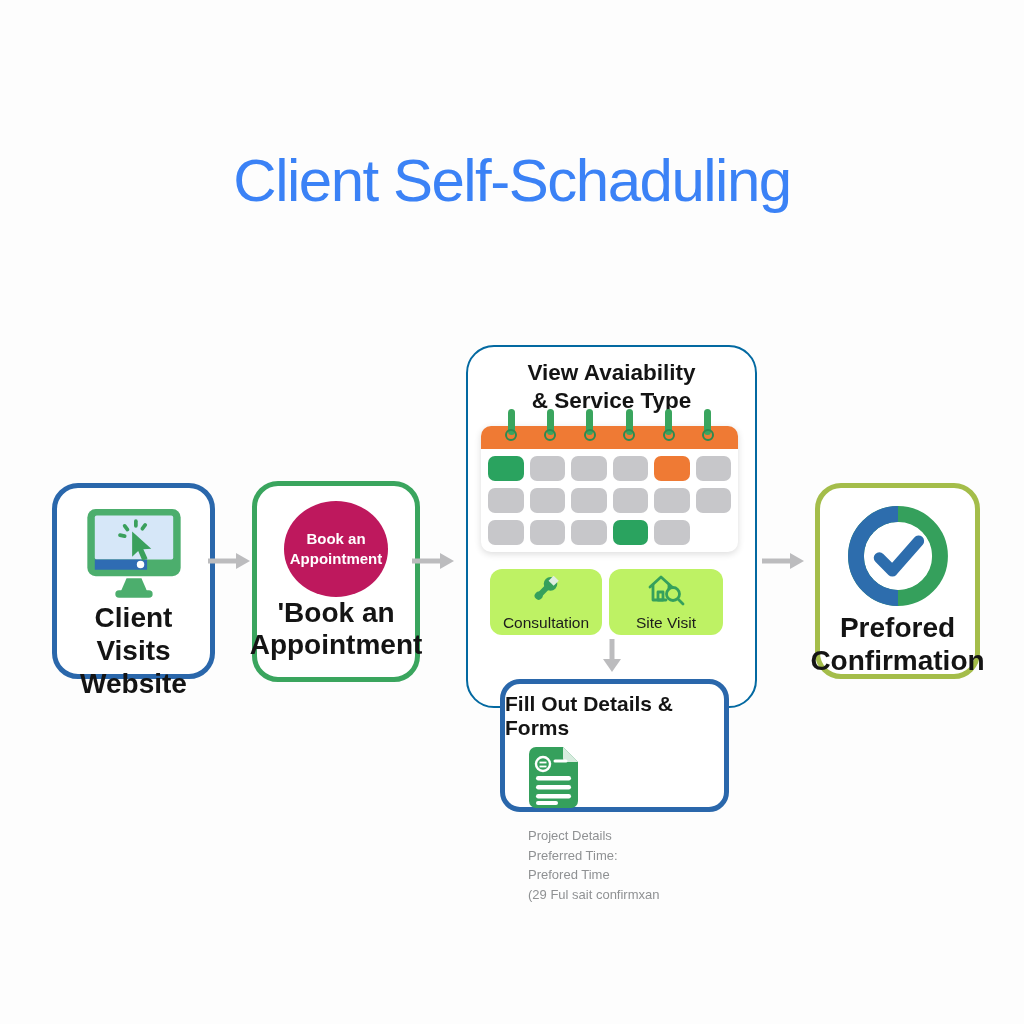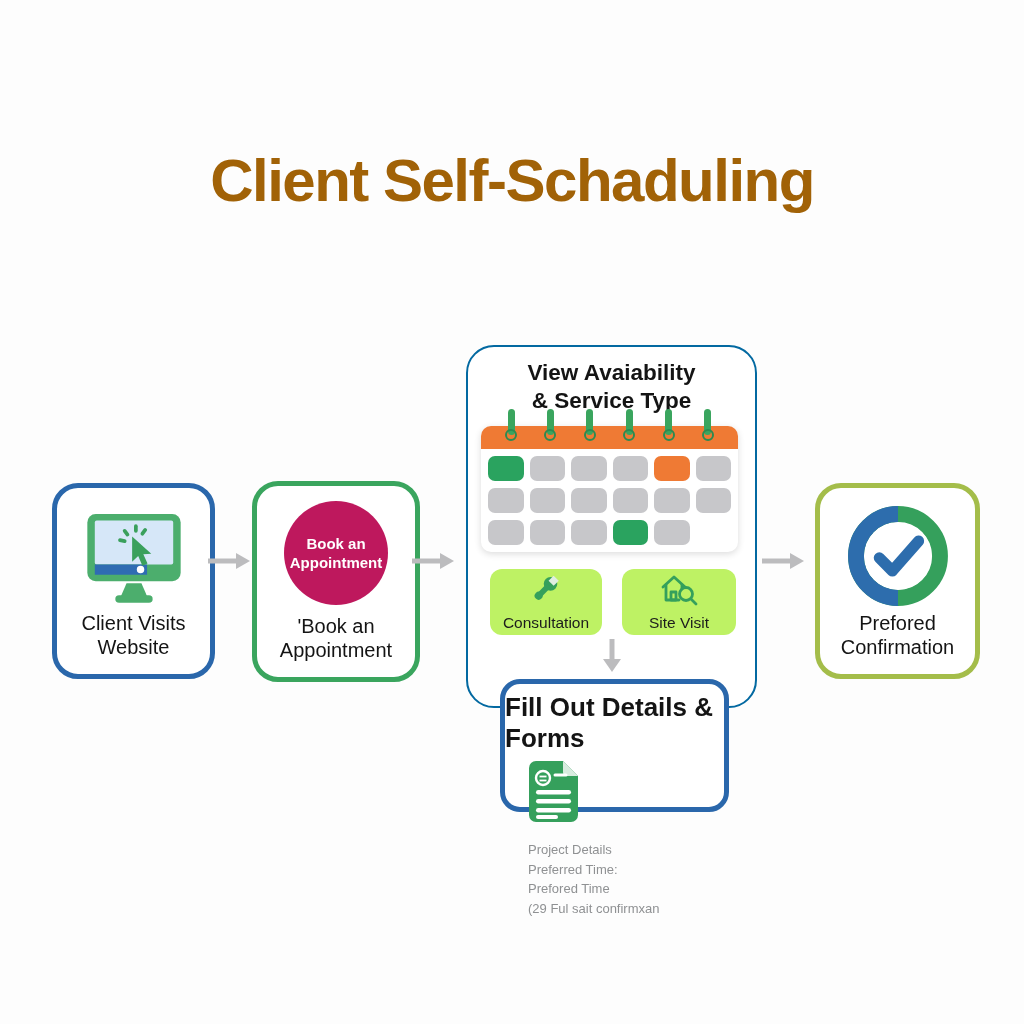--- a/index.html
+++ b/index.html
@@ -1,31 +1,31 @@
 <!DOCTYPE html>
 <html><head>
 <meta charset="utf-8">
 <style>
   html,body{margin:0;padding:0;background:#fdfdfd;}
   .canvas{position:relative;width:1024px;height:1024px;background:#fdfdfd;
           font-family:"Liberation Sans",sans-serif;overflow:hidden;}
   .ws{white-space:pre-line;}
 
   .page-title{position:absolute;left:0;top:146px;width:1024px;text-align:center;
-    font-size:60px;font-weight:bold;color:#a16207;letter-spacing:-1.5px;}
+    font-size:60px;font-weight:normal;color:#3b82f6;letter-spacing:-1.5px;}
 
   .step-box{position:absolute;background:#fff;border-radius:26px;display:flex;
     flex-direction:column;align-items:center;}
   .box1{left:52px;top:483px;width:153px;height:186px;border:5px solid #2a67ab;}
   .box2{left:252px;top:481px;width:158px;height:191px;border:5px solid #3aa55e;}
   .box3{left:466px;top:345px;width:287px;height:359px;border:2px solid #0369a1;border-radius:28px;}
   .box4{left:500px;top:679px;width:219px;height:123px;border:5px solid #2a67ab;border-radius:20px;z-index:3;}
   .box5{left:815px;top:483px;width:155px;height:186px;border:5px solid #a4bd4a;}
 
-  .step-label{font-size:20px;font-weight:normal;color:#141414;text-align:center;
+  .step-label{font-size:28px;font-weight:bold;color:#141414;text-align:center;
     line-height:1.17;margin-bottom:15px;}
   .box1 .icon-wrap{margin-top:14px;flex:1;display:flex;align-items:center;}
 
   .book-circle{margin-top:15px;width:104px;height:104px;border-radius:50%;background:#be185d;
     display:flex;align-items:center;justify-content:center;text-align:center;
     color:#fff;font-weight:bold;font-size:15px;line-height:1.3;}
   .box2 .step-label{margin-top:auto;}
 
   .box3-title{margin-top:12px;font-size:22.5px;font-weight:bold;color:#141414;
     text-align:center;line-height:1.25;}
@@ -44,26 +44,26 @@
     flex-direction:column;gap:7px;}
   .cal-row{display:flex;gap:6px;}
   .cal-cell{width:35.5px;height:25px;border-radius:7px;}
   .cal-cell.gray{background:#c7c7ca;}
   .cal-cell.green{background:#2aa35f;}
   .cal-cell.orange{background:#ef7a34;}
 
   .service-btn{position:absolute;height:66px;background:#bef264;border-radius:12px;
     display:flex;flex-direction:column;align-items:center;justify-content:center;gap:3px;}
   .service-btn.left{left:22px;top:222px;width:112px;}
-  .service-btn.right{left:154px;top:222px;width:114px;}
+  .service-btn.right{left:141px;top:222px;width:114px;}
   .service-label{font-size:15.5px;color:#1c1c1c;}
 
   .down-arrow{position:absolute;left:133px;top:291px;}
 
-  .box4-title{margin-top:8px;font-size:26px;font-weight:bold;color:#141414;}
+  .box4-title{margin-top:8px;font-size:21px;font-weight:bold;color:#141414;}
   .box4-content{display:flex;width:100%;padding:6px 0 0 23px;box-sizing:border-box;gap:12px;flex-direction:column;}
   .form-lines{font-size:13px;color:#8f9193;line-height:1.5;padding-top:2px;}
 
   .box5 .icon-wrap{margin-top:12px;flex:1;display:flex;align-items:center;}
 
   .harrow{position:absolute;}
   .a1{left:207px;top:552px;} .a2{left:411px;top:552px;} .a3{left:761px;top:552px;}
 
   .bullet-row{position:absolute;left:204px;top:888px;display:flex;}
   .bullet-dot{width:11px;height:11px;border-radius:50%;background:#1a1a1a;margin:13px 19px 0 0;flex:none;}

